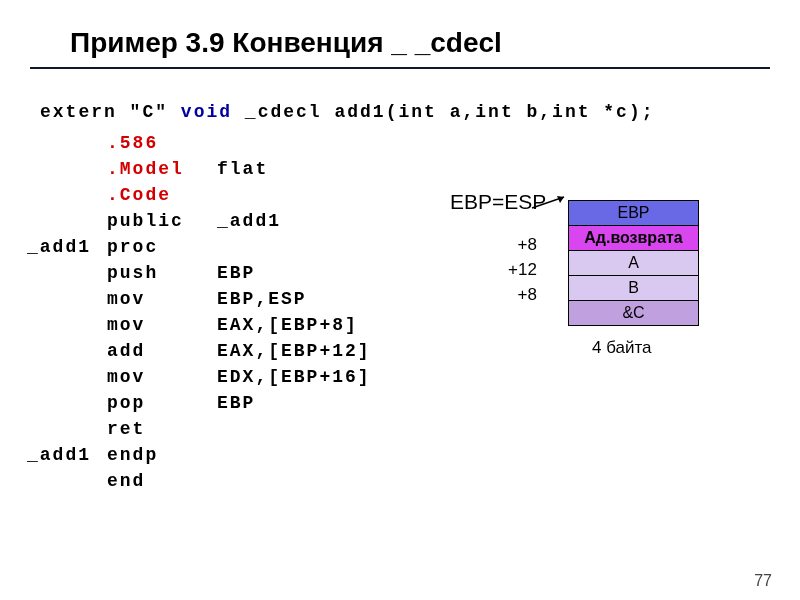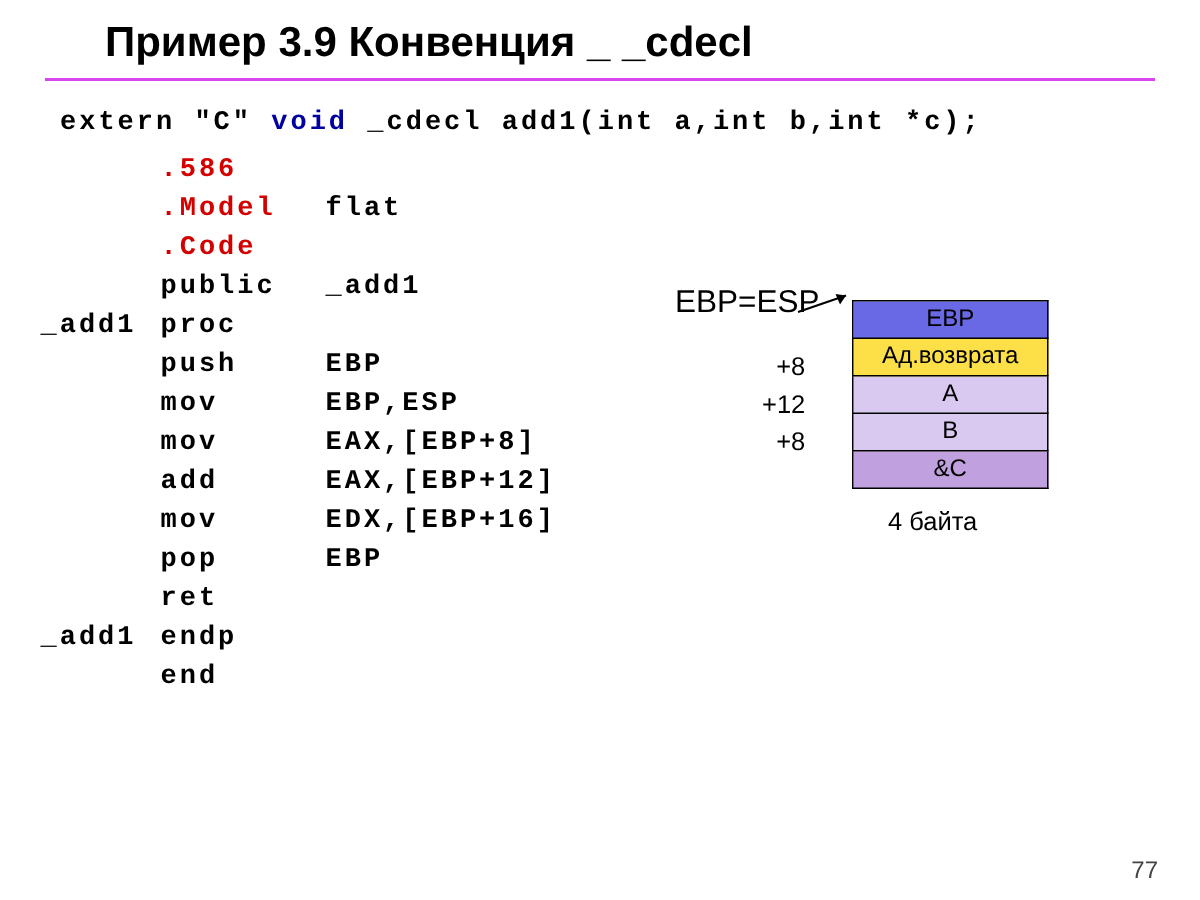--- a/index.html
+++ b/index.html
@@ -7,22 +7,22 @@
     margin: 0;
     width: 800px;
     height: 600px;
     background: #ffffff;
     font-family: Arial, Helvetica, sans-serif;
     position: relative;
     overflow: hidden;
   }
   .title-bar {
     padding: 12px 40px 8px 40px;
-    border-bottom: 2px solid #d946ef;
-    margin: 0 30px;
+    border-bottom: 2px solid #0f172a;
+    margin: 15px 30px;
   }
   .title {
     font-size: 28px;
     font-weight: bold;
     color: #000;
   }
   .decl {
     font-family: 'Courier New', monospace;
     font-size: 18px;
     font-weight: bold;
@@ -79,21 +79,21 @@
     font-family: Arial, sans-serif;
   }
   .stack-table td {
     border: 1px solid #000;
     text-align: center;
     width: 130px;
     height: 25px;
     font-size: 16px;
   }
   .cell-ebp { background: #6969e6; }
-  .cell-ret { background: #fde047; }
+  .cell-ret { background: #d946ef; font-weight: bold; }
   .cell-a   { background: #d9c8ef; }
   .cell-b   { background: #d9c8ef; }
   .cell-c   { background: #c0a0df; }
   .bytes {
     position: absolute;
     left: 132px;
     top: 148px;
     font-family: Arial, sans-serif;
     font-size: 17px;
     color: #000;

